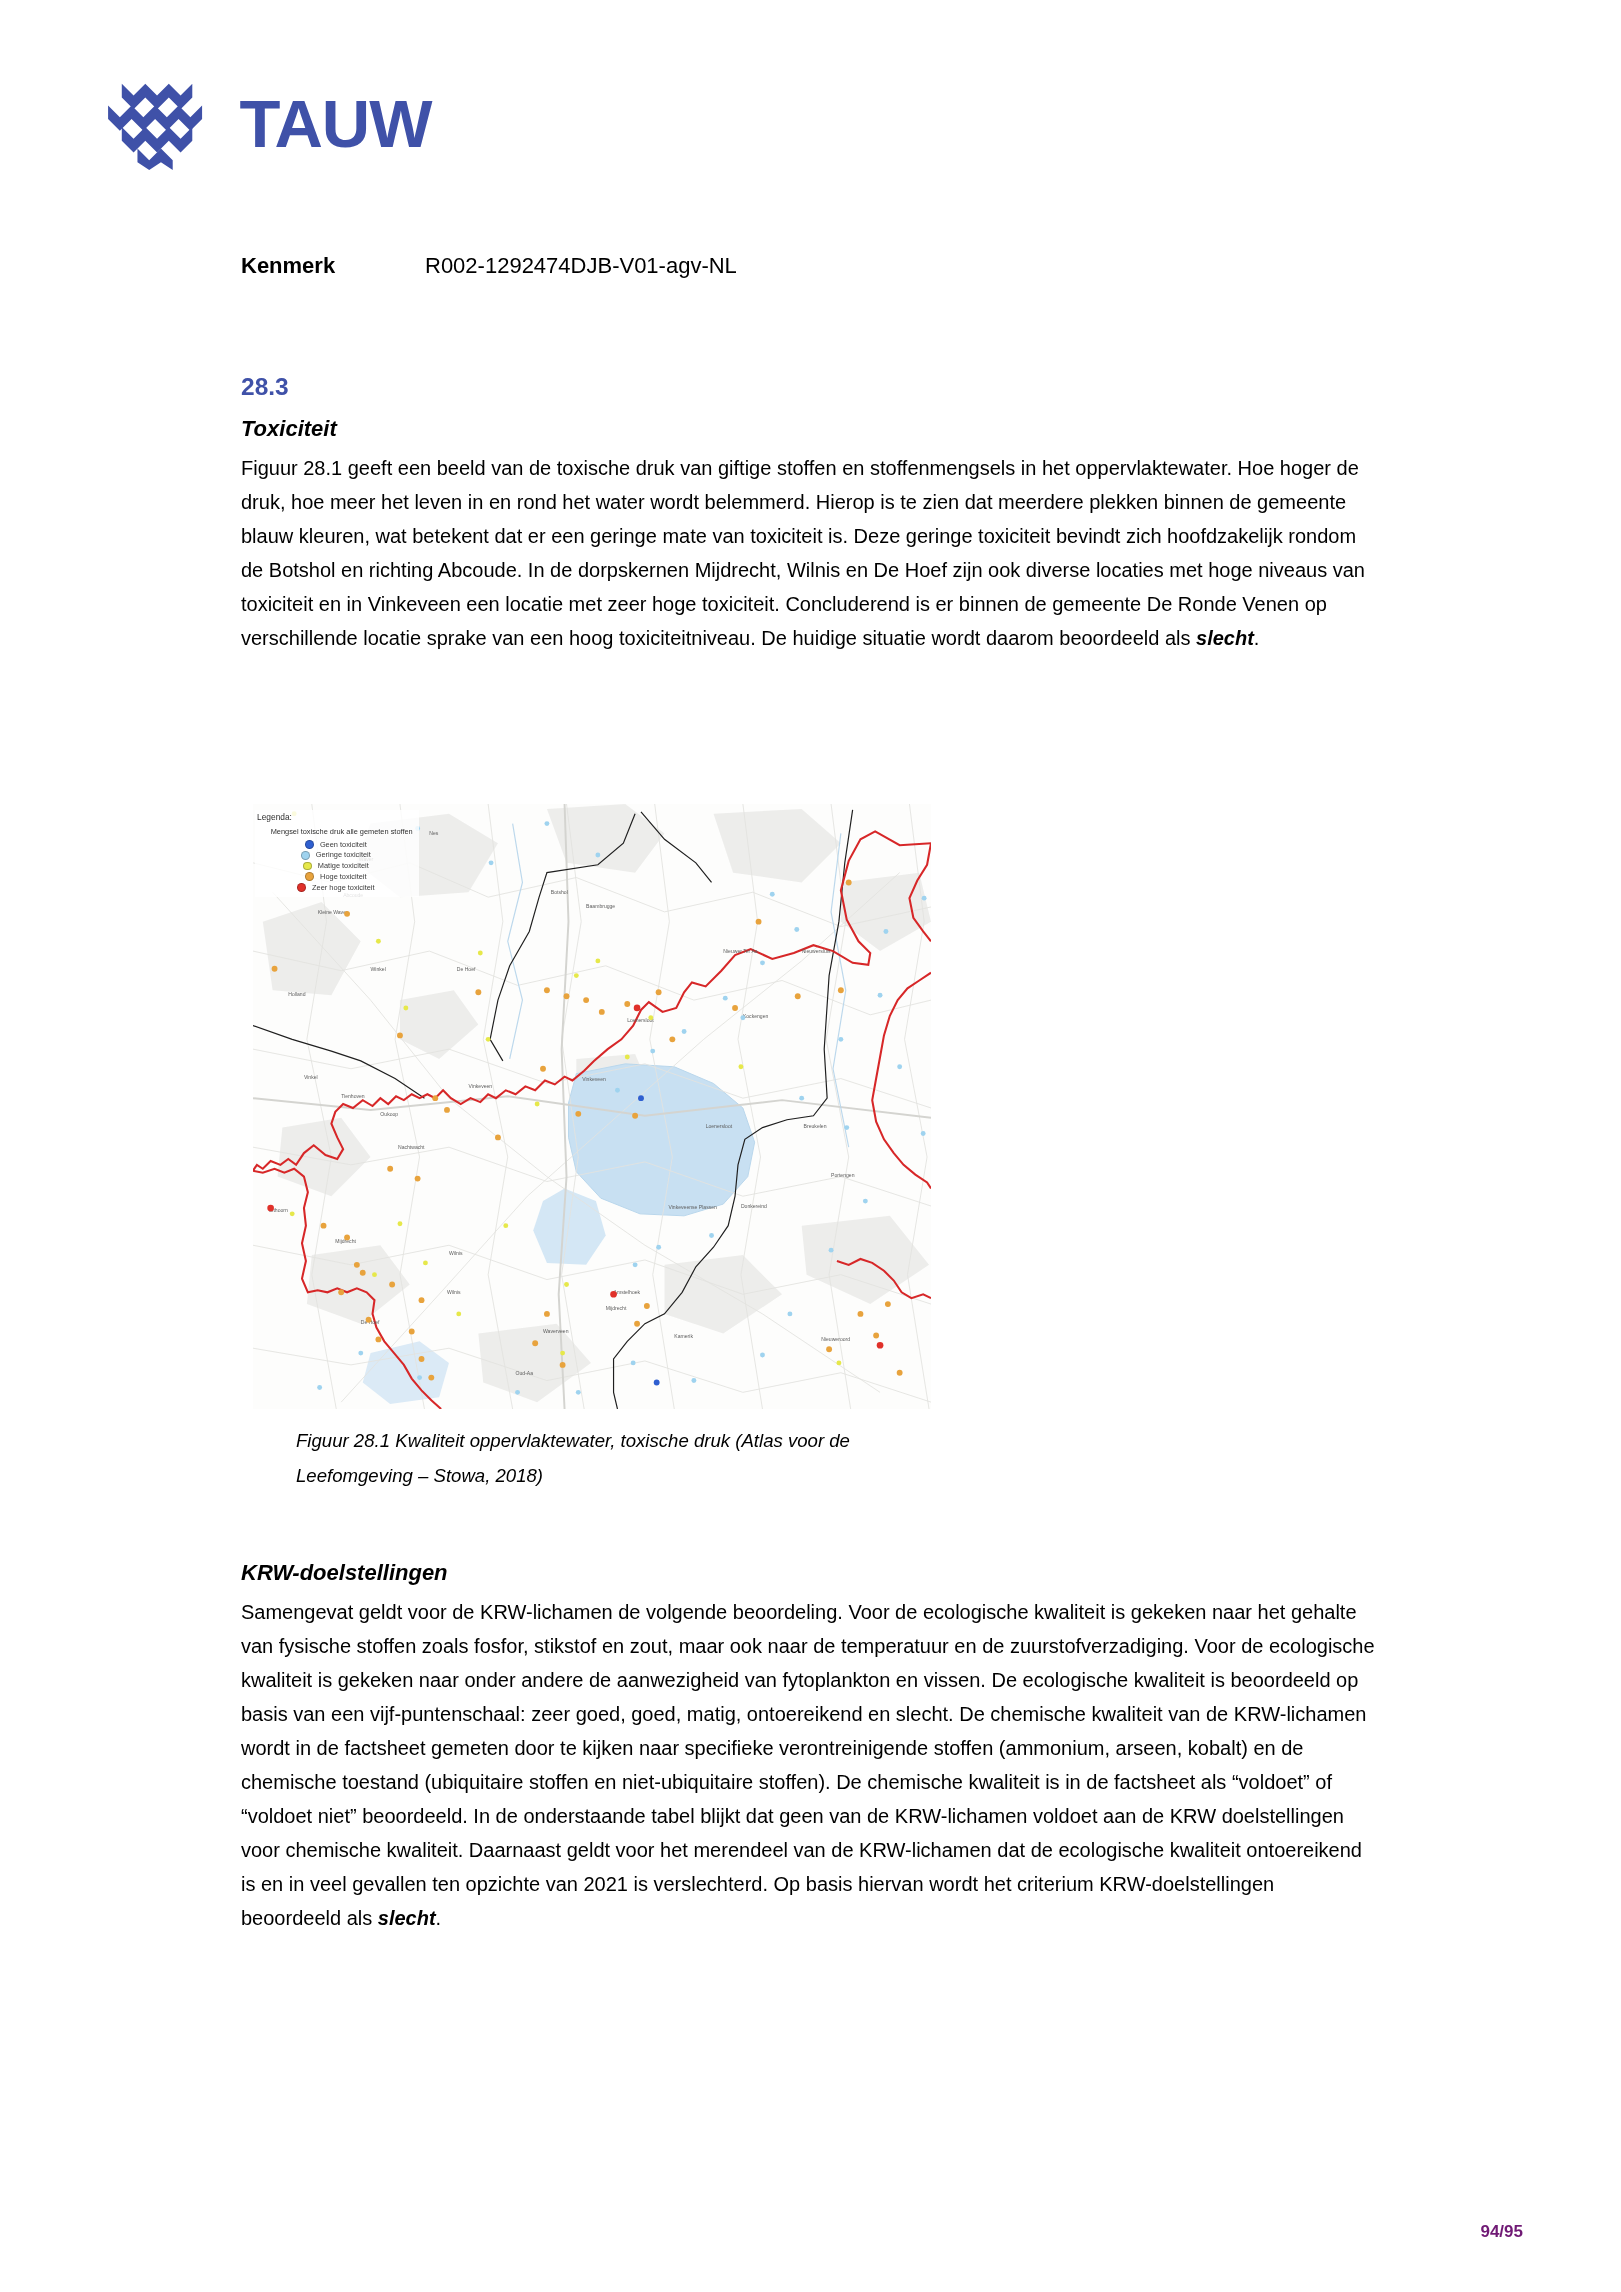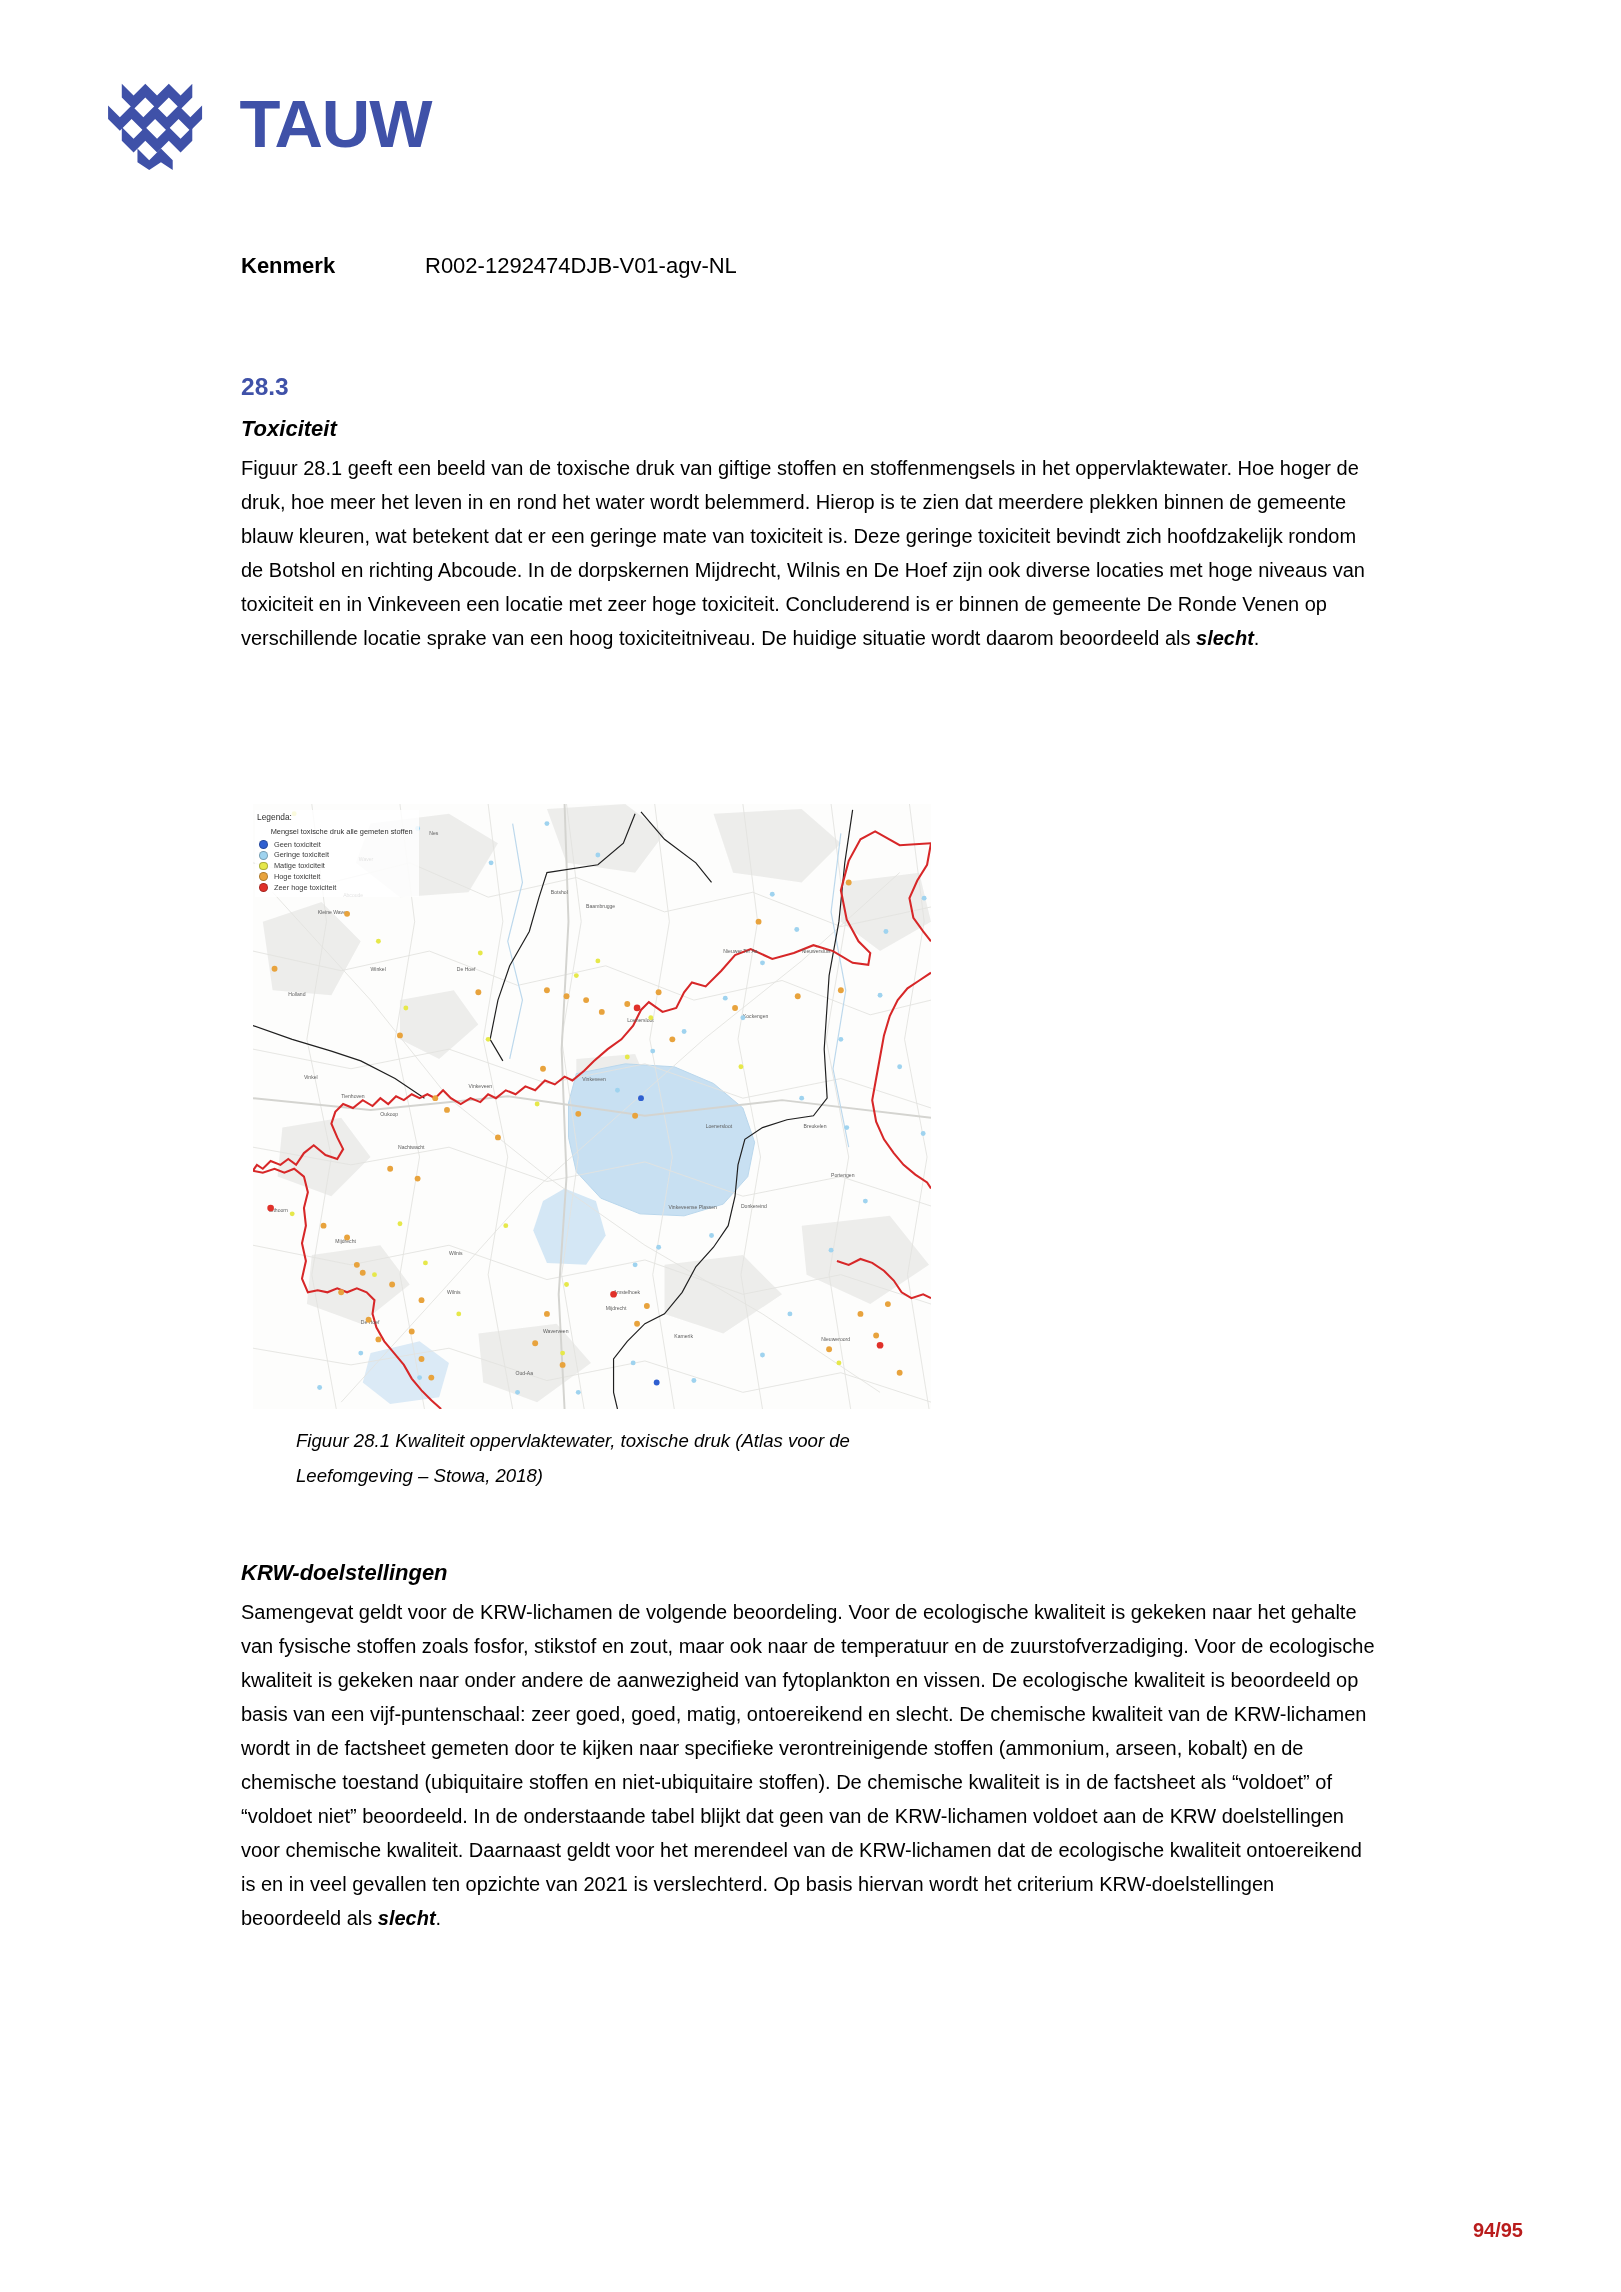--- a/index.html
+++ b/index.html
@@ -107,21 +107,21 @@
     background: rgba(255,255,255,0.82);
     padding: 2px 5.9px 3.9px 2px;
     font-size: 7.4px;
     line-height: 1.32;
     color: #3a3a3a;
     font-family: "Liberation Sans", sans-serif;
   }
   #map-legend .legend-title { font-size: 8.4px; margin-bottom: 3.9px; color:#2f2f2f; }
   #map-legend .legend-sub { margin-left: 13.7px; margin-bottom: 2.9px; color:#2f2f2f; }
   #map-legend .legend-item {
-    display: flex; align-items: center; gap: 6px; margin-left: 2px; margin-bottom: 1px;
+    display: flex; align-items: center; gap: 6px; margin-left: 2px; margin-bottom: 1px; justify-content: center;
   }
   #map-legend .legend-dot {
     width: 6.9px; height: 6.9px; border-radius: 50%; flex: none;
     border: 0.5px solid rgba(0,0,0,0.25);
   }
 
   #figure-caption {
     margin-top: 13.7px;
     padding-left: 43px;
     font-size: 18.6px;
@@ -137,23 +137,23 @@
     left: 241px;
     top: 1558px;
     width: 1137px;
   }
 
   
   #page-number {
     position: absolute;
     right: 98px;
     bottom: 51px;
-    font-size: 20px;
+    font-size: 17px;
     font-weight: 700;
-    color: #b91c1c;
+    color: #701a75;
   }
 </style>
 </head>
 <body>
 
 <div id="logo-block">
   <svg id="logo-mark" viewBox="0 0 112 96">
     <g fill="#3f51a8">
       <path d="M18 8 L30 20 L42 8 L54 20 L66 8 L78 20 L90 8 L90 22 L78 34 L66 22 L54 34 L42 22 L30 34 L18 22 Z"></path>
       <path d="M4 30 L16 42 L28 30 L40 42 L52 30 L64 42 L76 30 L88 42 L100 30 L100 44 L88 56 L76 44 L64 56 L52 44 L40 56 L28 44 L16 56 L4 44 Z"></path>

